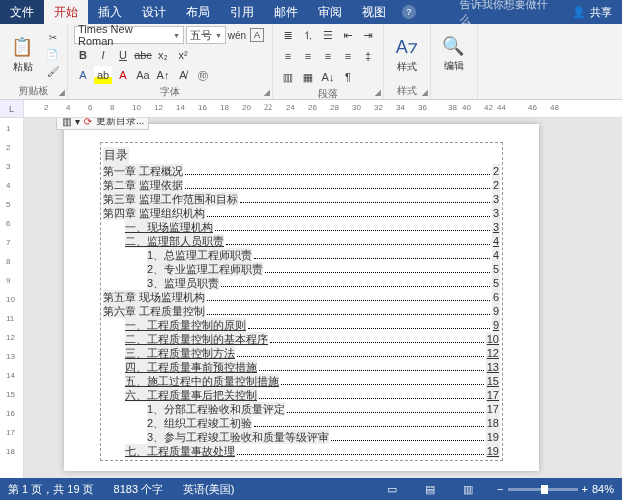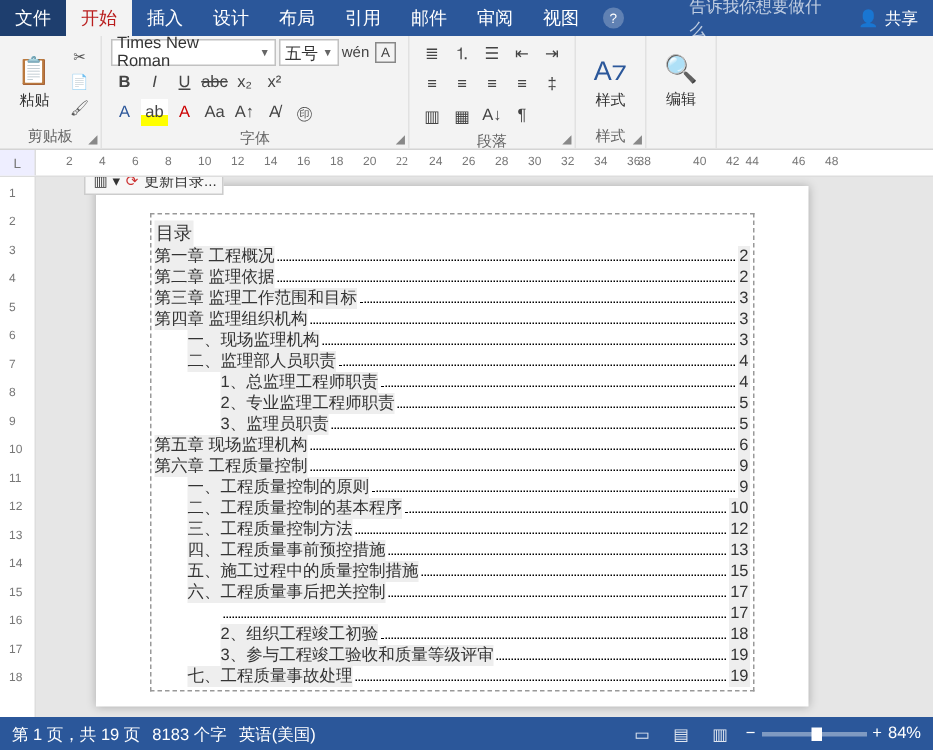--- a/index.html
+++ b/index.html
@@ -53,24 +53,24 @@
 .page { position:absolute; left:40px; top:6px; width:475px; background:#fff; box-shadow:0 0 6px rgba(0,0,0,.25); padding:18px 36px 10px; }
 .toc-toolbar { position:absolute; left:-8px; top:-12px; display:flex; align-items:center; gap:2px; background:#f7f7f7; border:1px solid #ccc; padding:1px 4px; font-size:10px; }
 .toc-toolbar .ico { width:12px; height:12px; display:inline-flex; align-items:center; justify-content:center; }
 
 .toc-frame { border:1px dashed #999; padding:4px 2px 2px; position:relative; }
 .toc-title { font-size:12px; background:#eee; display:inline-block; padding:0 1px; }
 .toc-line { display:flex; align-items:baseline; font-size:11px; line-height:14px; font-family:"SimSun","宋体",serif; }
 .toc-line .txt { white-space:nowrap; background:#eee; }
 .toc-line .dots { flex:1; border-bottom:1px dotted #000; margin:0 2px 3px; }
 .toc-line .pg { background:#eee; padding:0 1px; }
-.ind1 { padding-left:22px; }
+.ind1 { padding-left:22px;text-decoration:underline; }
 .ind2 { padding-left:44px; }
 
-.statusbar { height:22px; background:#2b579a; color:#fff; display:flex; align-items:center; padding:0 8px; font-size:11px; gap:8px; }
+.statusbar { height:22px; background:#2b579a; color:#fff; display:flex; align-items:center; padding:0 8px; font-size:11px; gap:20px; }
 .statusbar .spacer2 { flex:1; }
 .statusbar .viewbtn { width:18px; height:14px; display:flex; align-items:center; justify-content:center; opacity:.85; }
 .statusbar .zoom { display:flex; align-items:center; gap:4px; }
 .statusbar .slider { width:70px; height:3px; background:rgba(255,255,255,.4); position:relative; }
 .statusbar .slider .knob { position:absolute; left:48%; top:-3px; width:7px; height:9px; background:#fff; }
 </style>
 </head>
 <body>
 
 <div class="titlebar">
@@ -211,21 +211,21 @@
       <span class="tick" style="left: 196px;">18</span>
       <span class="tick" style="left: 218px;">20</span>
       <span class="tick" style="left: 240px; font-family: Liberation Serif, serif;">22</span>
       <span class="tick" style="left: 262px;">24</span>
       <span class="tick" style="left: 284px;">26</span>
       <span class="tick" style="left: 306px;">28</span>
       <span class="tick" style="left: 328px;">30</span>
       <span class="tick" style="left: 350px;">32</span>
       <span class="tick" style="left: 372px;">34</span>
       <span class="tick" style="left: 394px;">36</span>
-      <span class="tick" style="left: 401px;">38</span>
+      <span class="tick" style="left: 424px;">38</span>
       <span class="tick" style="left: 438px;">40</span>
       <span class="tick" style="left: 460px;">42</span>
       <span class="tick" style="left: 473px;">44</span>
       <span class="tick" style="left: 504px;">46</span>
       <span class="tick" style="left: 526px;">48</span>
     </div>
 </div>
 
 <div class="workspace">
   <div class="ruler-v" id="vr">
@@ -338,20 +338,21 @@
               <span class="txt">五、施工过程中的质量控制措施</span>
               <span class="dots"></span>
               <span class="pg">15</span>
             </div>
             <div class="toc-line ind1">
               <span class="txt">六、工程质量事后把关控制</span>
               <span class="dots"></span>
               <span class="pg">17</span>
             </div>
             <div class="toc-line ind2">
+              <span class="txt">1、分部工程验收和质量评定</span>
               <span class="dots"></span>
               <span class="pg">17</span>
             </div>
             <div class="toc-line ind2">
               <span class="txt">2、组织工程竣工初验</span>
               <span class="dots"></span>
               <span class="pg">18</span>
             </div>
             <div class="toc-line ind2">
               <span class="txt">3、参与工程竣工验收和质量等级评审</span>

